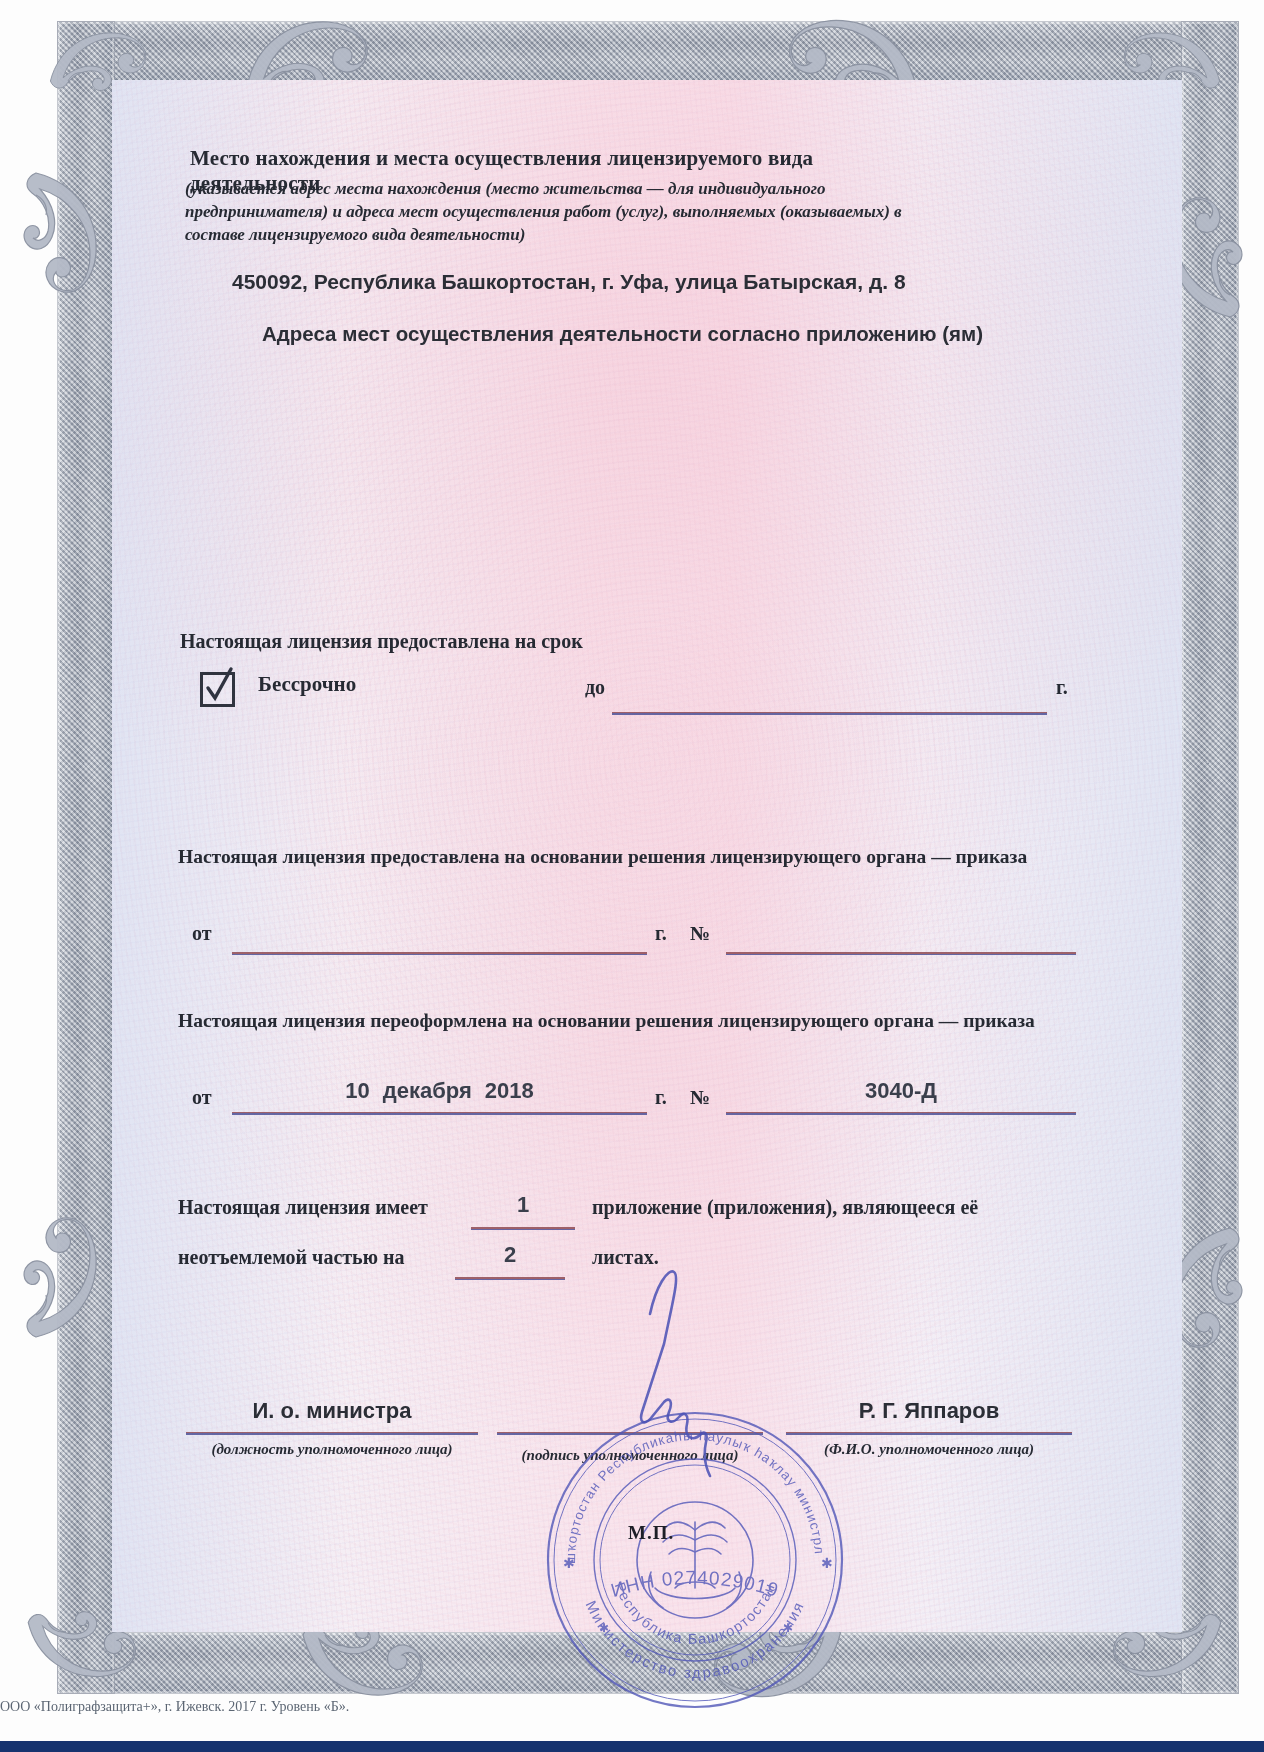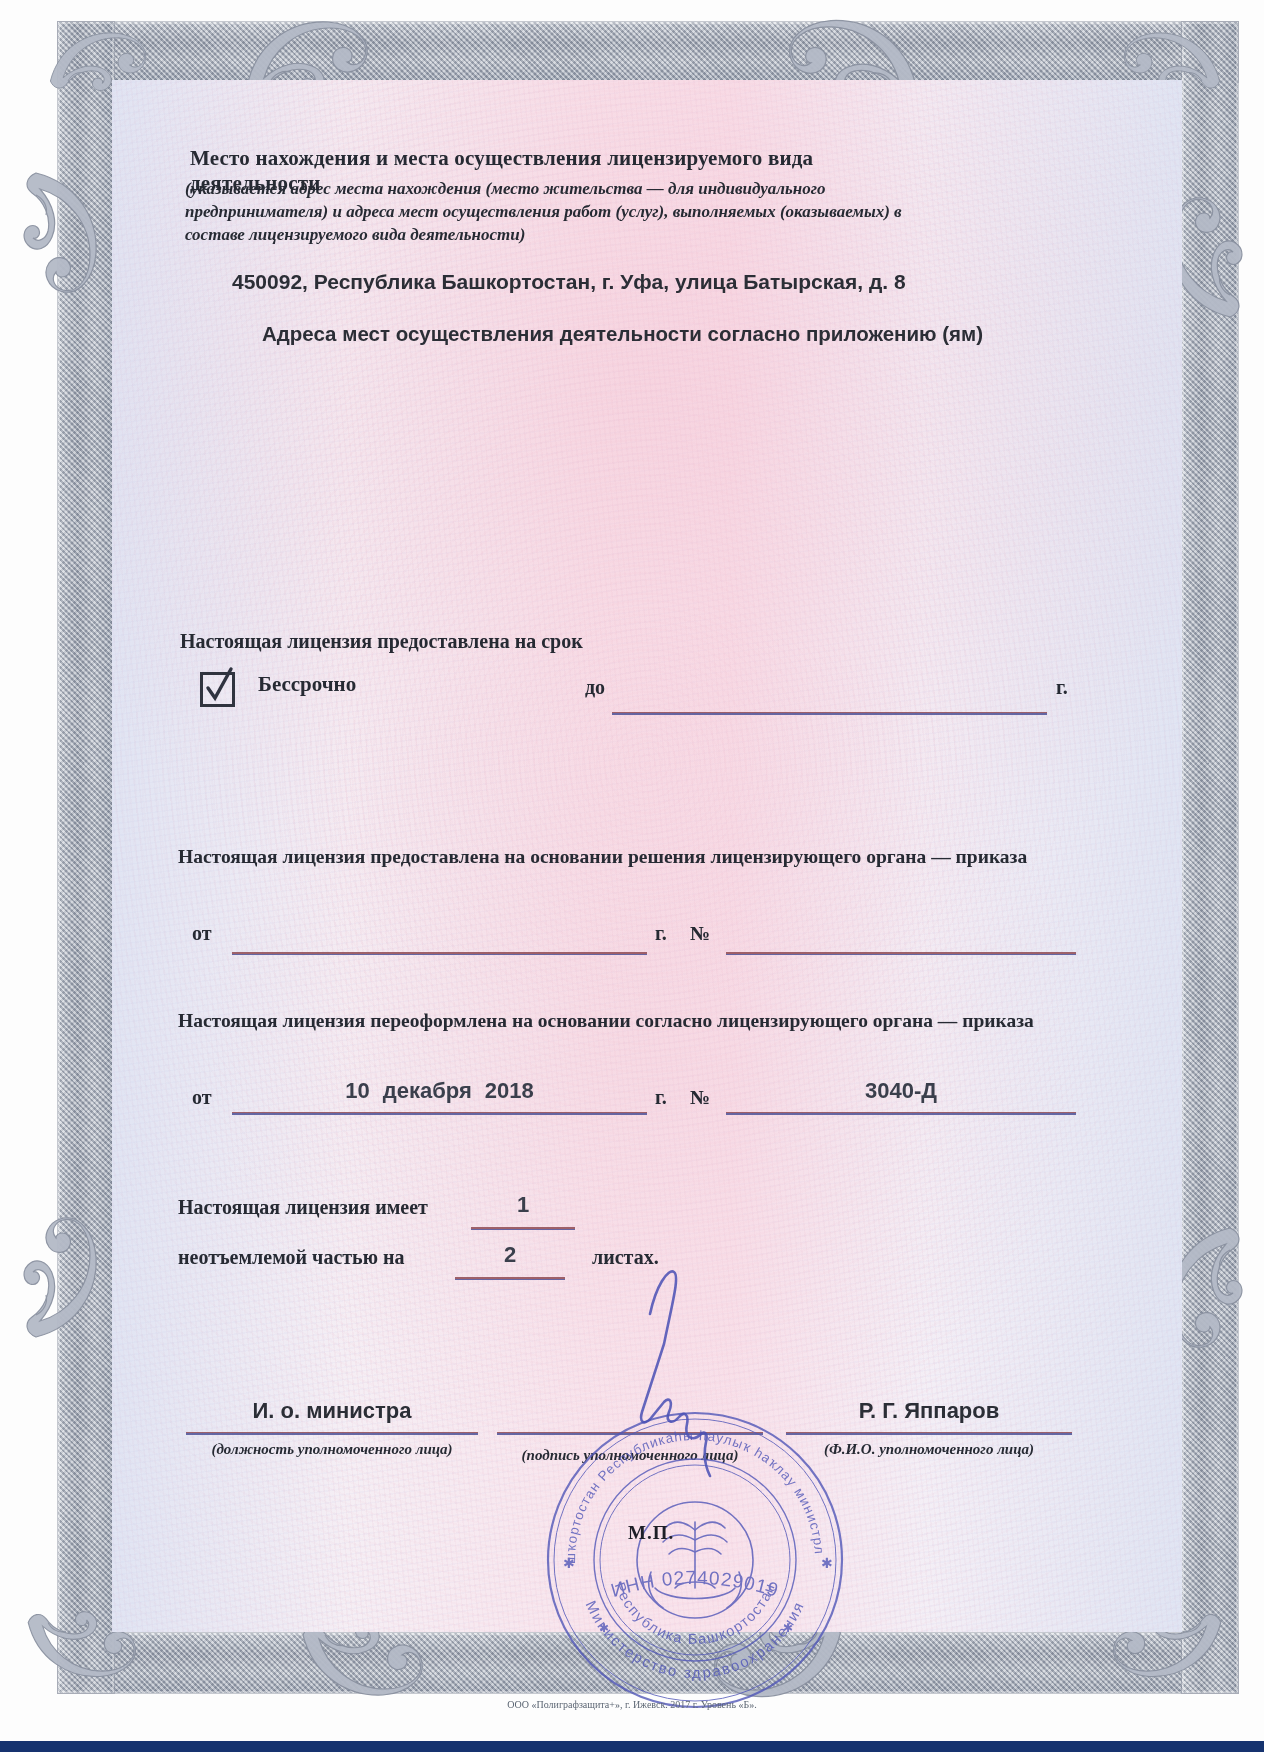--- a/index.html
+++ b/index.html
@@ -40,21 +40,21 @@
   .rule{height:3px;background:linear-gradient(180deg,#8f4a52 0,#8f4a52 1.5px,#4c5096 1.5px,#4c5096 3px);opacity:.85;}
 
   
   .checkbox{position:absolute;width:29px;height:29px;border:3px solid #30343f;background:rgba(255,255,255,.15);}
   .checkbox .check{display:none;position:absolute;left:-2px;top:-14px;overflow:visible;}
   .checkbox.checked .check{display:block;}
 
   .sig-col{position:absolute;text-align:center;}
   .sig-name{font-family:"Liberation Sans","DejaVu Sans",sans-serif;font-weight:bold;font-size:22px;color:#2b2e36;}
   .seal-mark{font-size:19px;font-weight:bold;letter-spacing:1px;color:#1d1f27;margin-left:28px;}
-  .footer-note{font-size:10px;color:#5c6673;text-align:center;width:100%;}
+  .footer-note{font-size:14px;color:#5c6673;width:100%;}
   .navy-strip{position:absolute;left:0;top:1741px;width:1264px;height:11px;}
 </style>
 </head>
 <body>
 
 <div class="page">
 
   <div class="band" style="left:58px;top:22px;width:1180px;height:60px;"></div>
   <div class="band" style="left:58px;top:1633px;width:1180px;height:60px;"></div>
   <div class="band vert" style="left:58px;top:22px;width:56px;height:1671px;"></div>
@@ -133,32 +133,33 @@
 
   <div class="abs sect" style="left:178px;top:846px;font-size:19.5px;">Настоящая лицензия предоставлена на основании решения лицензирующего органа — приказа</div>
   <div class="abs sect" style="left:192px;top:922px;">от</div>
   <div class="abs fill-sans" style="left:232px;top:920px;width:415px;text-align:center;"></div>
   <div class="abs rule" style="left:232px;top:952px;width:415px;"></div>
   <div class="abs sect" style="left:655px;top:922px;">г.</div>
   <div class="abs sect" style="left:690px;top:922px;">№</div>
   <div class="abs fill-sans" style="left:726px;top:920px;width:350px;text-align:center;"></div>
   <div class="abs rule" style="left:726px;top:952px;width:350px;"></div>
 
-  <div class="abs sect" style="left:178px;top:1010px;font-size:19.5px;">Настоящая лицензия переоформлена на основании согласно лицензирующего органа — приказа</div>
+  <div class="abs sect" style="left:178px;top:1010px;font-size:19.5px;">Настоящая лицензия переоформлена на основании решения лицензирующего органа — приказа</div>
   <div class="abs sect" style="left:192px;top:1086px;">от</div>
   <div class="abs fill-sans" style="left:232px;top:1078px;width:415px;text-align:center;word-spacing:7px;font-size:22px;">10 декабря 2018</div>
   <div class="abs rule" style="left:232px;top:1112px;width:415px;"></div>
   <div class="abs sect" style="left:655px;top:1086px;">г.</div>
   <div class="abs sect" style="left:690px;top:1086px;">№</div>
   <div class="abs fill-sans" style="left:726px;top:1078px;width:350px;text-align:center;font-size:22px;">3040-Д</div>
   <div class="abs rule" style="left:726px;top:1112px;width:350px;"></div>
 
   <div class="abs sect" style="left:178px;top:1196px;">Настоящая лицензия имеет</div>
   <div class="abs fill-sans" style="left:471px;top:1192px;width:104px;text-align:center;font-size:22px;">1</div>
   <div class="abs rule" style="left:471px;top:1227px;width:104px;"></div>
+  <div class="abs sect" style="left:592px;top:1196px;">приложение (приложения), являющееся её</div>
 
   <div class="abs sect" style="left:178px;top:1246px;">неотъемлемой частью на</div>
   <div class="abs fill-sans" style="left:455px;top:1242px;width:110px;text-align:center;font-size:22px;">2</div>
   <div class="abs rule" style="left:455px;top:1277px;width:110px;"></div>
   <div class="abs sect" style="left:592px;top:1246px;">листах.</div>
 
   <div class="sig-col" style="left:186px;top:1398px;width:292px;">
     <div class="sig-name">И. о. министра</div>
     <div class="rule" style="margin-top:8px;"></div>
     <div class="caption" style="margin-top:6px;">(должность уполномоченного лица)</div>

